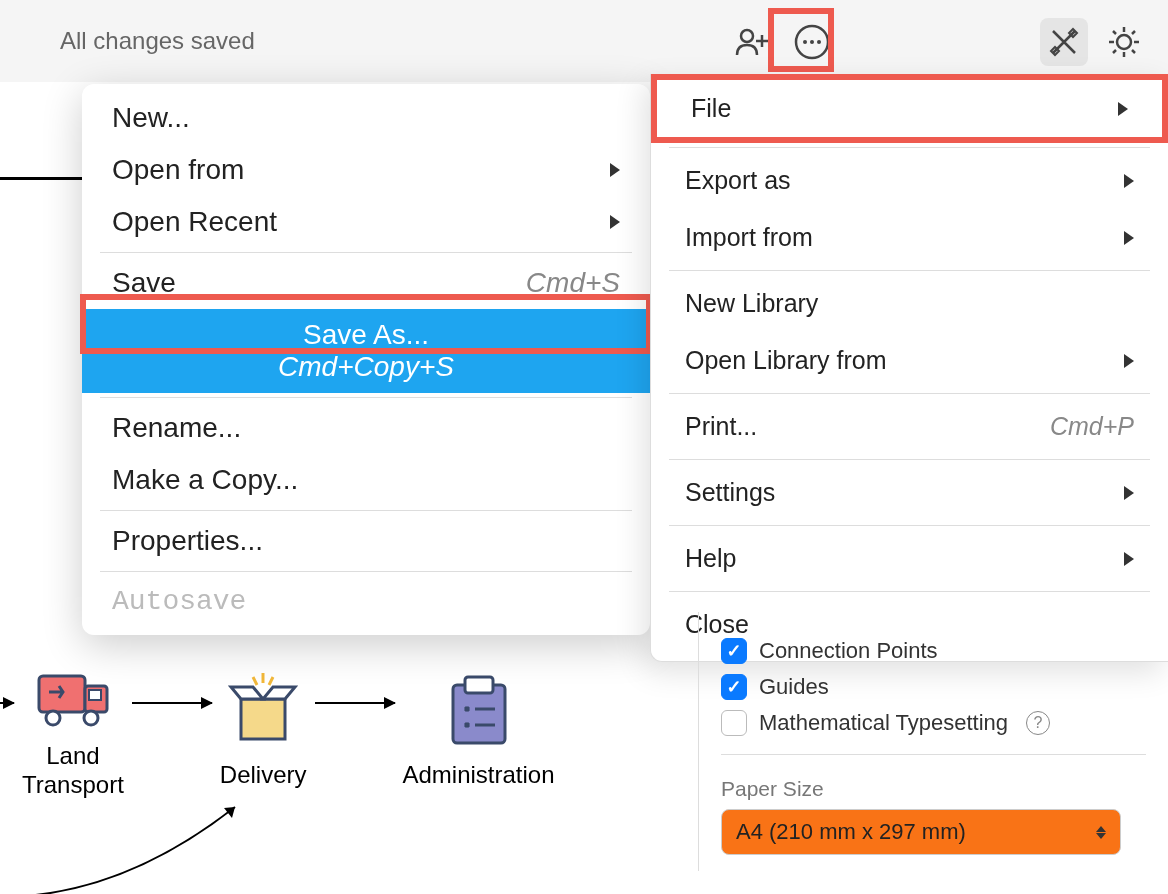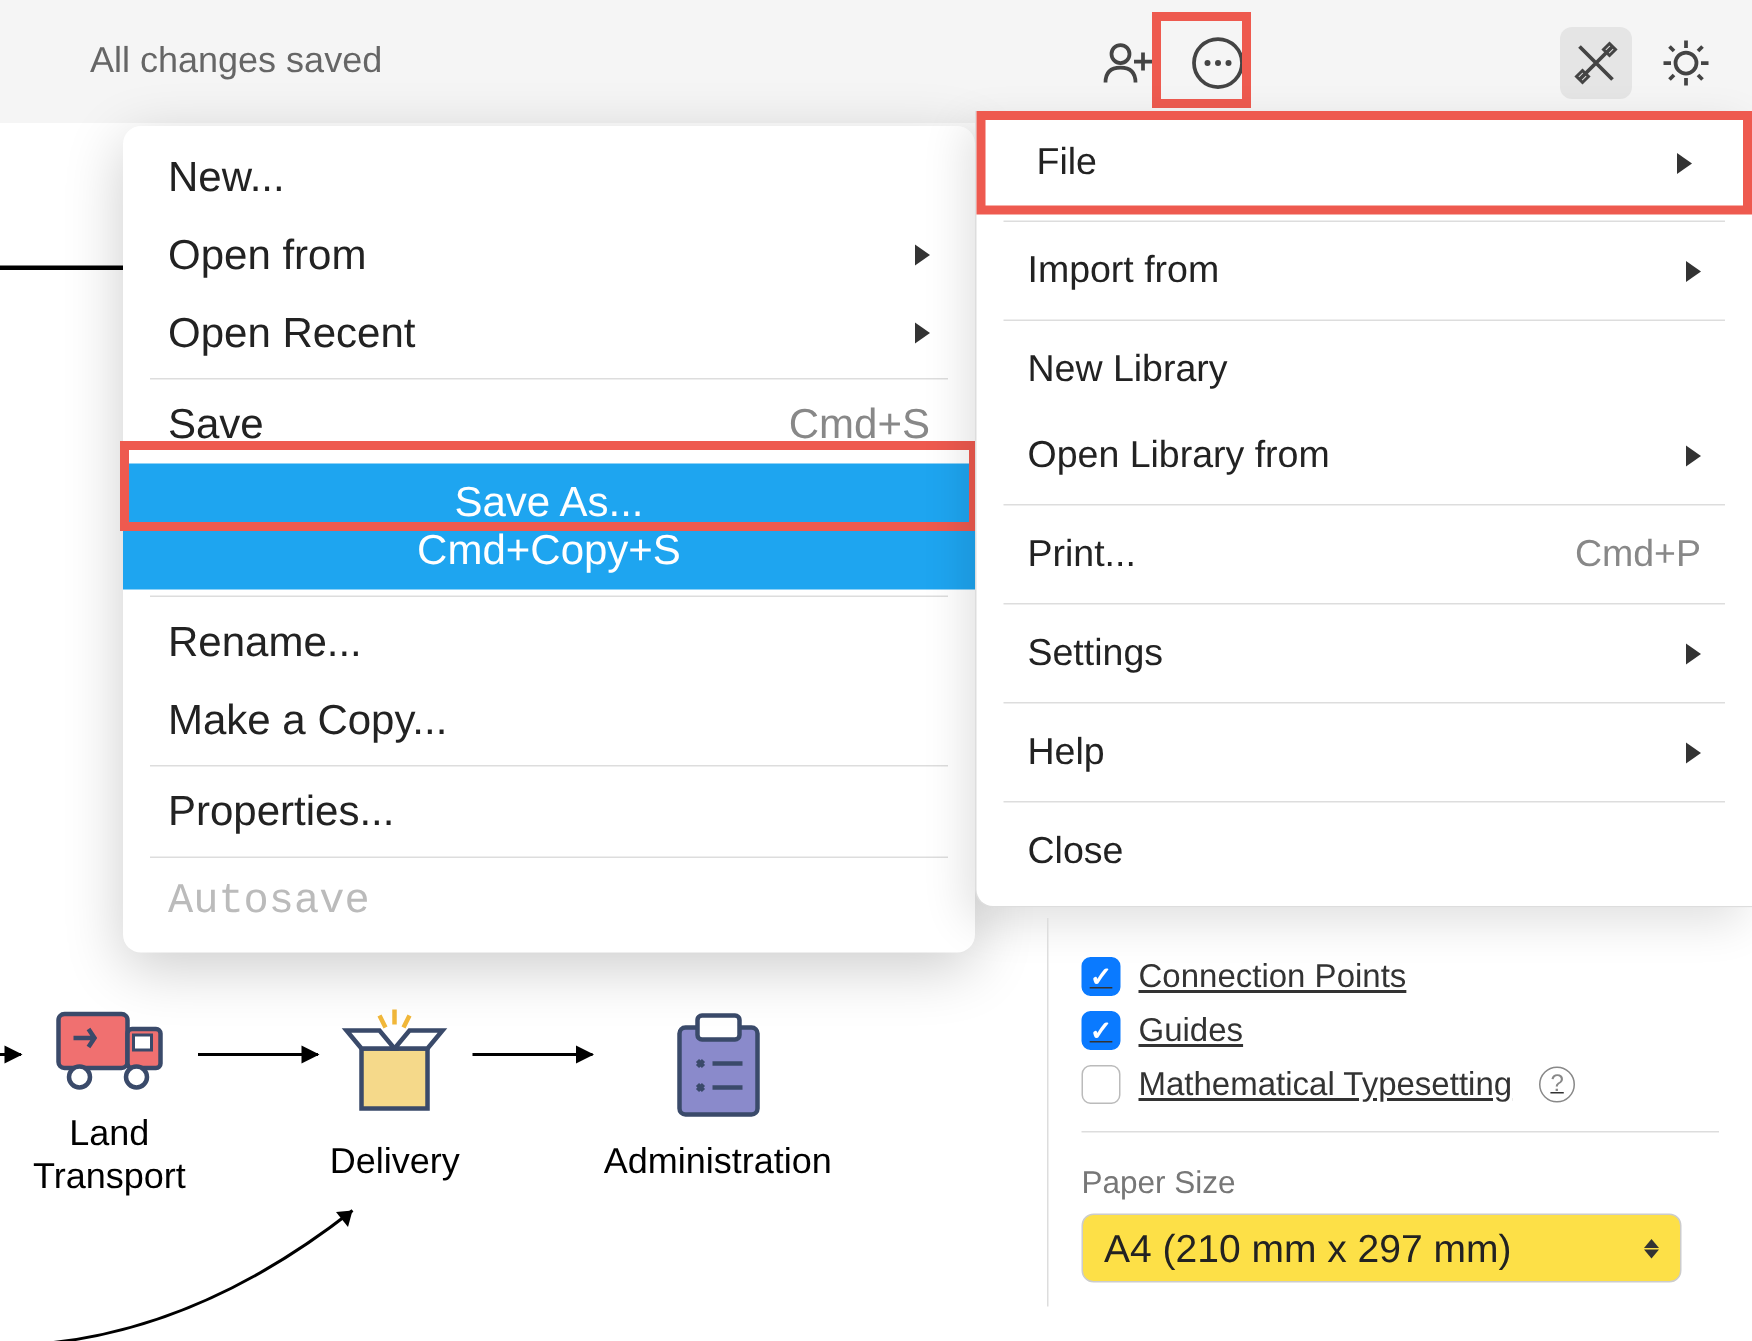--- a/index.html
+++ b/index.html
@@ -97,21 +97,21 @@
 }
 .menu-item {
   display: flex;
   align-items: center;
   justify-content: space-between;
   padding: 10px 30px;
   font-size: 28px;
   color: #222;
   min-height: 48px;
 }
-.menu-item .shortcut { color: #888; }
+.menu-item .shortcut { color: #888; font-style: italic; }
 .menu-item.selected { background: #1ea5f0; color: #fff; flex-direction: column; }
 .menu-item.selected .shortcut { color: #fff; }
 .menu-item.disabled { color: #bbb; font-family: Liberation Mono, monospace; }
 .menu-sep { height: 1px; background: #ddd; margin: 4px 18px; }
 .submenu-arrow {
   width: 0; height: 0;
   border-left: 10px solid #333;
   border-top: 7px solid transparent;
   border-bottom: 7px solid transparent;
 }
@@ -150,39 +150,39 @@
 
 .sidepanel {
   position: absolute;
   top: 612px; right: 0;
   width: 470px;
   border-left: 1px solid #ddd;
   padding: 16px 22px;
   font-size: 22px;
   color: #333;
 }
-.chk-row { display:flex; align-items:center; gap:12px; margin: 10px 0; text-decoration: underline; }
+.chk-row { display:flex; align-items:center; gap:12px; margin: 10px 0; }
 .chk {
   width: 26px; height: 26px; border-radius: 6px;
   border: 1px solid #bbb; background: #fff;
   display:flex; align-items:center; justify-content:center;
 }
 .chk.checked { background: #0a7aff; border-color: #0a7aff; }
 .chk.checked::after { content:"✓"; color:#fff; font-size:18px; font-weight:bold; }
 .help-circle {
   width: 24px; height: 24px; border: 1.5px solid #888; border-radius: 50%;
   display:inline-flex; align-items:center; justify-content:center;
   font-size: 16px; color:#888; margin-left:6px;
 }
 .panel-label { color:#777; font-size:21px; margin-top:22px; margin-bottom:8px; font-weight: 500;}
 .select {
   width: 400px; height: 46px;
-  background: #fde047; border: 1px solid #ccc; border-radius: 8px;
+  background: #f97316; border: 1px solid #ccc; border-radius: 8px;
   display:flex; align-items:center; justify-content:space-between;
-  padding: 0 14px; font-size: 26px; color:#222;
+  padding: 0 14px; font-size: 22px; color:#222;
 }
 .select .updown {
   display:flex; flex-direction:column; gap:1px;
 }
 .select .updown .t { width:0;height:0;border-left:5px solid transparent;border-right:5px solid transparent;border-bottom:6px solid #333;}
 .select .updown .b { width:0;height:0;border-left:5px solid transparent;border-right:5px solid transparent;border-top:6px solid #333;}
 .side-sep { height:1px; background:#ddd; margin: 18px 0; }
 </style>
 </head>
 <body>
@@ -323,20 +323,24 @@
 </div>
 <div class="red-wrap-saveas"></div>
 
 <div class="main-menu">
   <div class="menu-item file-row red-wrap-file">
       <span>File</span>
       <span class="submenu-arrow"></span>
     </div>
   <div class="menu-sep"></div>
   <div class="menu-item">
+      <span>Export as</span>
+      <span class="submenu-arrow"></span>
+    </div>
+  <div class="menu-item">
       <span>Import from</span>
       <span class="submenu-arrow"></span>
     </div>
   <div class="menu-sep"></div>
   <div class="menu-item">
       <span>New Library</span>
     </div>
   <div class="menu-item">
       <span>Open Library from</span>
       <span class="submenu-arrow"></span>

